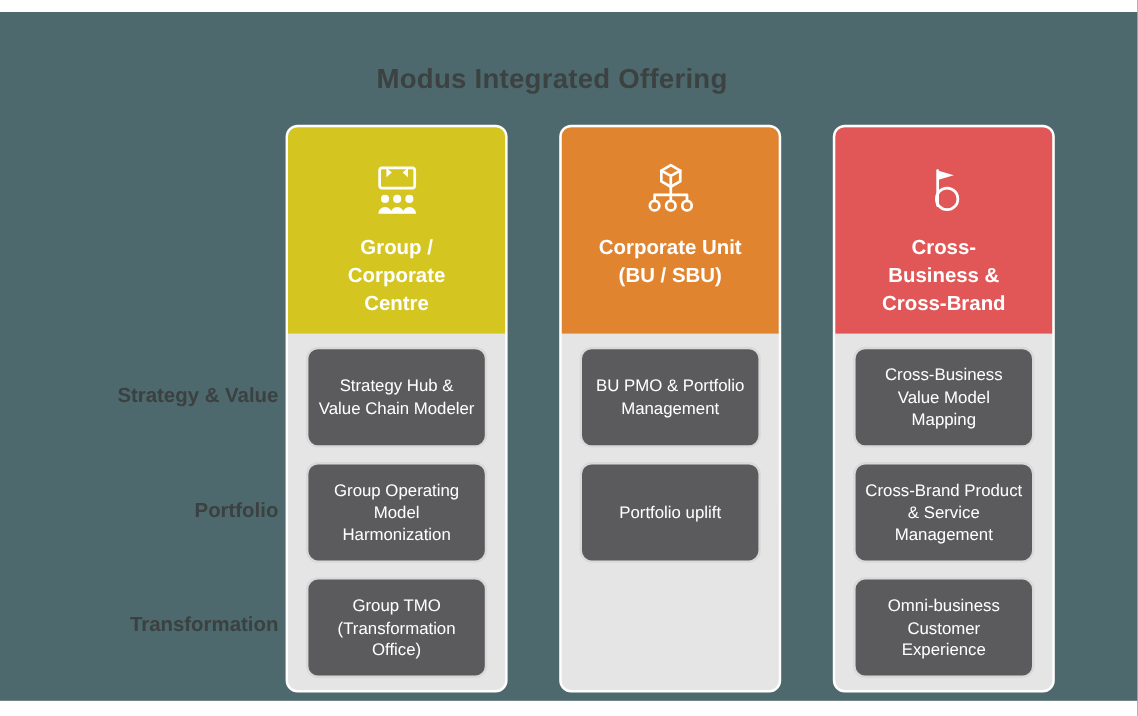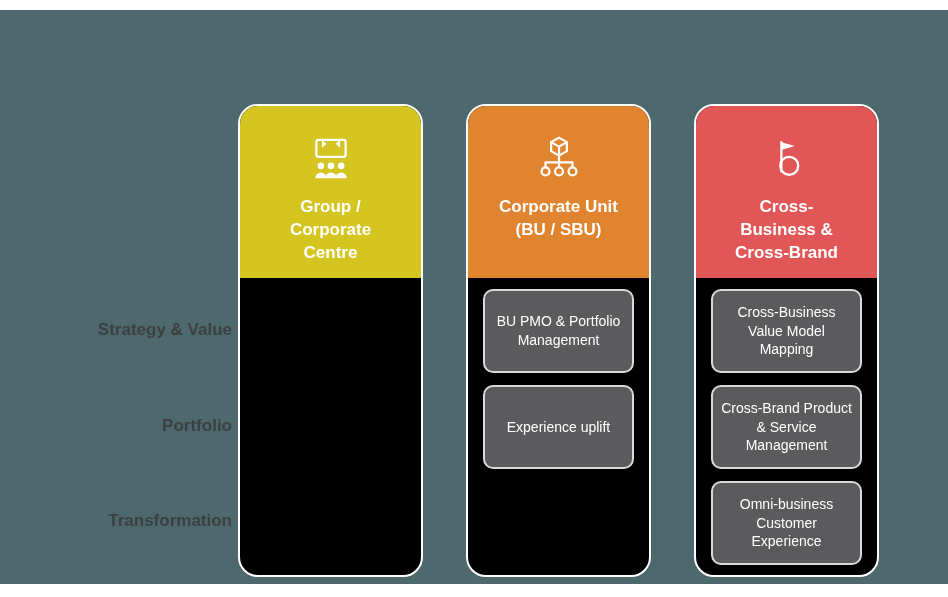--- a/index.html
+++ b/index.html
@@ -16,21 +16,21 @@
   }
   .row-label{
     position:absolute;left:0;width:204px;text-align:right;
     font-size:17px;font-weight:bold;color:#3b4041;margin-left:28px;
   }
   .row-label.r0{top:320px;}
   .row-label.r1{top:416px;}
   .row-label.r2{top:511px;}
   .card{
     position:absolute;top:104px;width:185px;height:473px;box-sizing:border-box;
-    border:2px solid #ffffff;border-radius:20px;overflow:hidden;background:#000000;
+    border:2px solid #ffffff;border-radius:10px;overflow:hidden;background:#e5e5e5;
   }
   .card.c0{left:238px;}
   .card.c1{left:466px;}
   .card.c2{left:694px;}
   .card-header{
     height:172px;box-sizing:border-box;padding-top:24px;
     display:flex;flex-direction:column;align-items:center;
   }
   .icon{height:58px;display:flex;align-items:center;justify-content:center;}
   .card-title{
@@ -45,20 +45,21 @@
     white-space:pre-line;padding:4px 8px;
   }
 </style>
 </head>
 <body>
 
 <div class="page">
   <div class="strip top"></div>
   <div class="strip bottom"></div>
 
+  <div class="title">Modus Integrated Offering</div>
 
   <div class="row-label r0">Strategy &amp; Value</div>
   <div class="row-label r1">Portfolio</div>
   <div class="row-label r2">Transformation</div>
 
   <div class="card c0">
     <div class="card-header" style="background: rgb(212, 197, 32);">
       <span class="icon">
         <svg width="54" height="54" viewBox="0 0 48 48">
           <g stroke="#ffffff" stroke-width="2" fill="none" stroke-linecap="round" stroke-linejoin="round">
@@ -71,20 +72,30 @@
           <circle cx="33" cy="30" r="3" fill="#ffffff"></circle>
           <path d="M10 41 a5 5 0 0 1 10 0 z" fill="#ffffff"></path>
           <path d="M19 41 a5 5 0 0 1 10 0 z" fill="#ffffff"></path>
           <path d="M28 41 a5 5 0 0 1 10 0 z" fill="#ffffff"></path>
         </svg>
       </span>
       <div class="card-title">Group /
 Corporate
 Centre</div>
     </div>
+    <div class="card-body">
+      <div class="cell">Strategy Hub &amp;
+Value Chain Modeler</div>
+      <div class="cell">Group Operating
+Model
+Harmonization</div>
+      <div class="cell">Group TMO
+(Transformation
+Office)</div>
+    </div>
   </div>
 
   <div class="card c1">
     <div class="card-header" style="background: rgb(224, 132, 47);">
       <span class="icon">
         <svg width="54" height="54" viewBox="0 0 48 48">
           <g stroke="#ffffff" stroke-width="2" fill="none" stroke-linecap="round" stroke-linejoin="round">
             <path d="M24 5 L31 9 V17 L24 21 L17 17 V9 Z"></path>
             <path d="M17 9 L24 13 L31 9 M24 13 V21"></path>
             <path d="M24 21 V27 M12 27 H36 M12 27 V31 M24 27 V31 M36 27 V31"></path>
@@ -93,21 +104,21 @@
             <circle cx="36" cy="35" r="3.5"></circle>
           </g>
         </svg>
       </span>
       <div class="card-title">Corporate Unit
 (BU / SBU)</div>
     </div>
     <div class="card-body">
       <div class="cell">BU PMO &amp; Portfolio
 Management</div>
-      <div class="cell">Experience uplift</div>
+      <div class="cell">Portfolio uplift</div>
     </div>
   </div>
 
   <div class="card c2">
     <div class="card-header" style="background: rgb(225, 86, 86);">
       <span class="icon">
         <svg width="54" height="54" viewBox="0 0 48 48">
           <g stroke="#ffffff" stroke-width="2" fill="none" stroke-linecap="round" stroke-linejoin="round">
             <path d="M19 9 V35"></path>
             <circle cx="26" cy="30" r="8"></circle>

